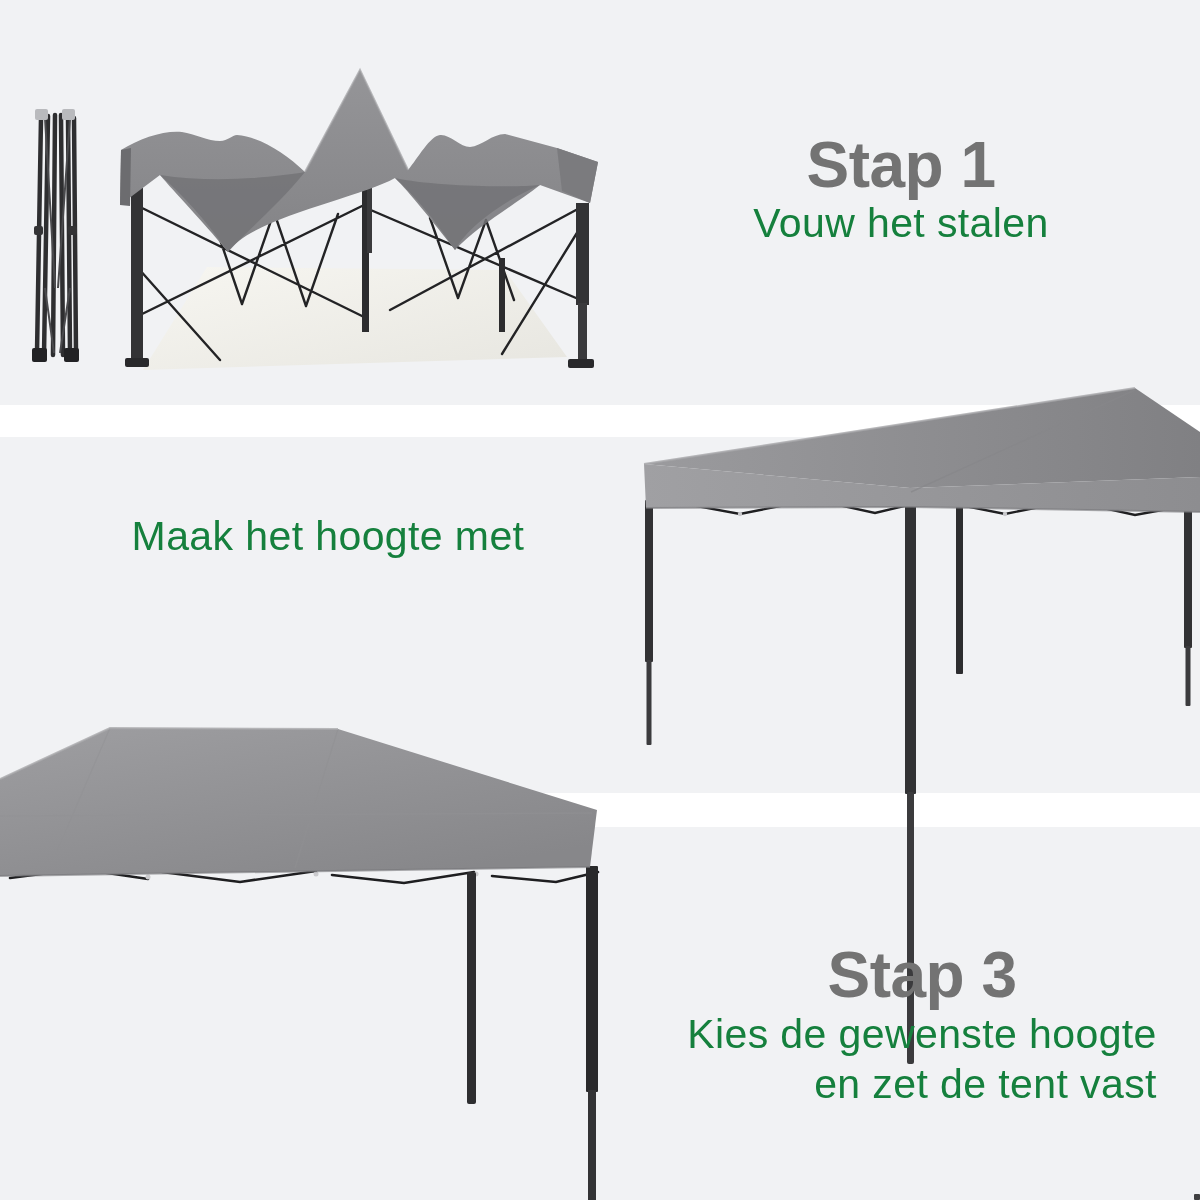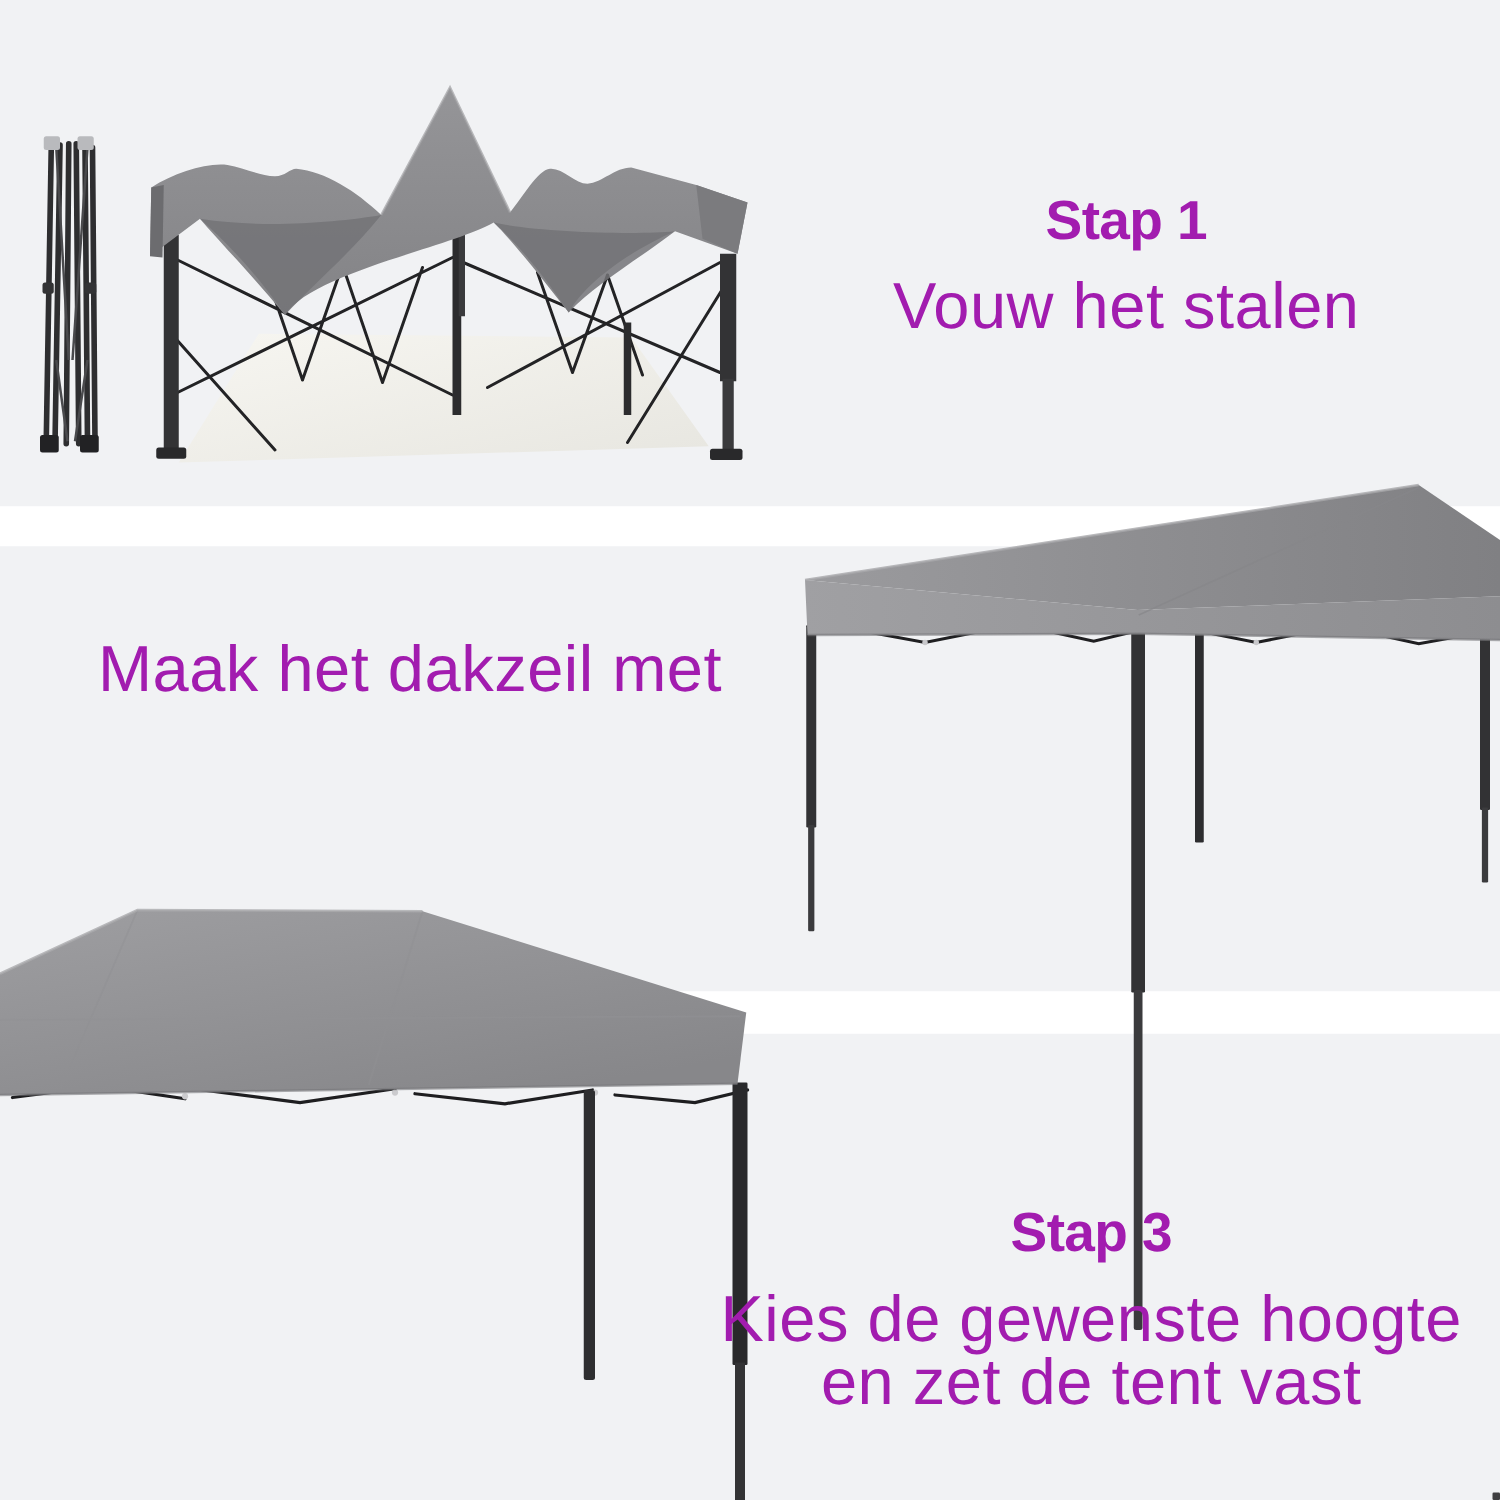--- a/index.html
+++ b/index.html
@@ -19,32 +19,33 @@
   #photo-step1{left:10px;top:58px;}
   #photo-step2{left:635px;top:380px;}
   #photo-step3{left:0px;top:690px;}
   .step-block{
     position:absolute;z-index:3;
     transform:translateX(-50%);
     text-align:center;white-space:nowrap;
   }
   #step1-block{left:901px;top:133px;}
   #step2-block{left:328px;top:506px;}
-  #step3-block{left:873px;top:943px;}
+  #step3-block{left:922px;top:943px;}
   .step-title{
-    margin:16px;
-    font-size:44px;line-height:56px;
+    margin:4px;
+    font-size:64px;line-height:56px;
     font-weight:800;letter-spacing:-0.5px;
-    color:#a21caf;
+    color:#737373;
   }
   .step-text{
     margin:6px 0 0 0;
-    font-size:52px;line-height:48px;
+    font-size:41px;line-height:48px;
     font-weight:300;letter-spacing:0.4px;
-    color:#a21caf;
+    color:#15803d;
+    text-align:right;
   }
   #step3-block .step-text{line-height:50px;}
   #corner-speck{
     position:absolute;right:0;bottom:0;width:6px;height:6px;
     background:#3f3f41;z-index:2;border-radius:1px;
   }
 </style>
 </head>
 <body>
 
@@ -163,21 +164,21 @@
 
   <div id="step1-block" class="step-block">
     <h2 class="step-title">Stap 1</h2>
     <p class="step-text">
       <span>Vouw het stalen</span><br>
     </p>
   </div>
 
   <div id="step2-block" class="step-block">
     <p class="step-text">
-      <span>Maak het dakzeil met</span><br>
+      <span>Maak het hoogte met</span><br>
     </p>
   </div>
 
   <div id="step3-block" class="step-block">
     <h2 class="step-title">Stap 3</h2>
     <p class="step-text">
       <span>Kies de gewenste hoogte</span><br>
       <span>en zet de tent vast</span>
     </p>
   </div>

